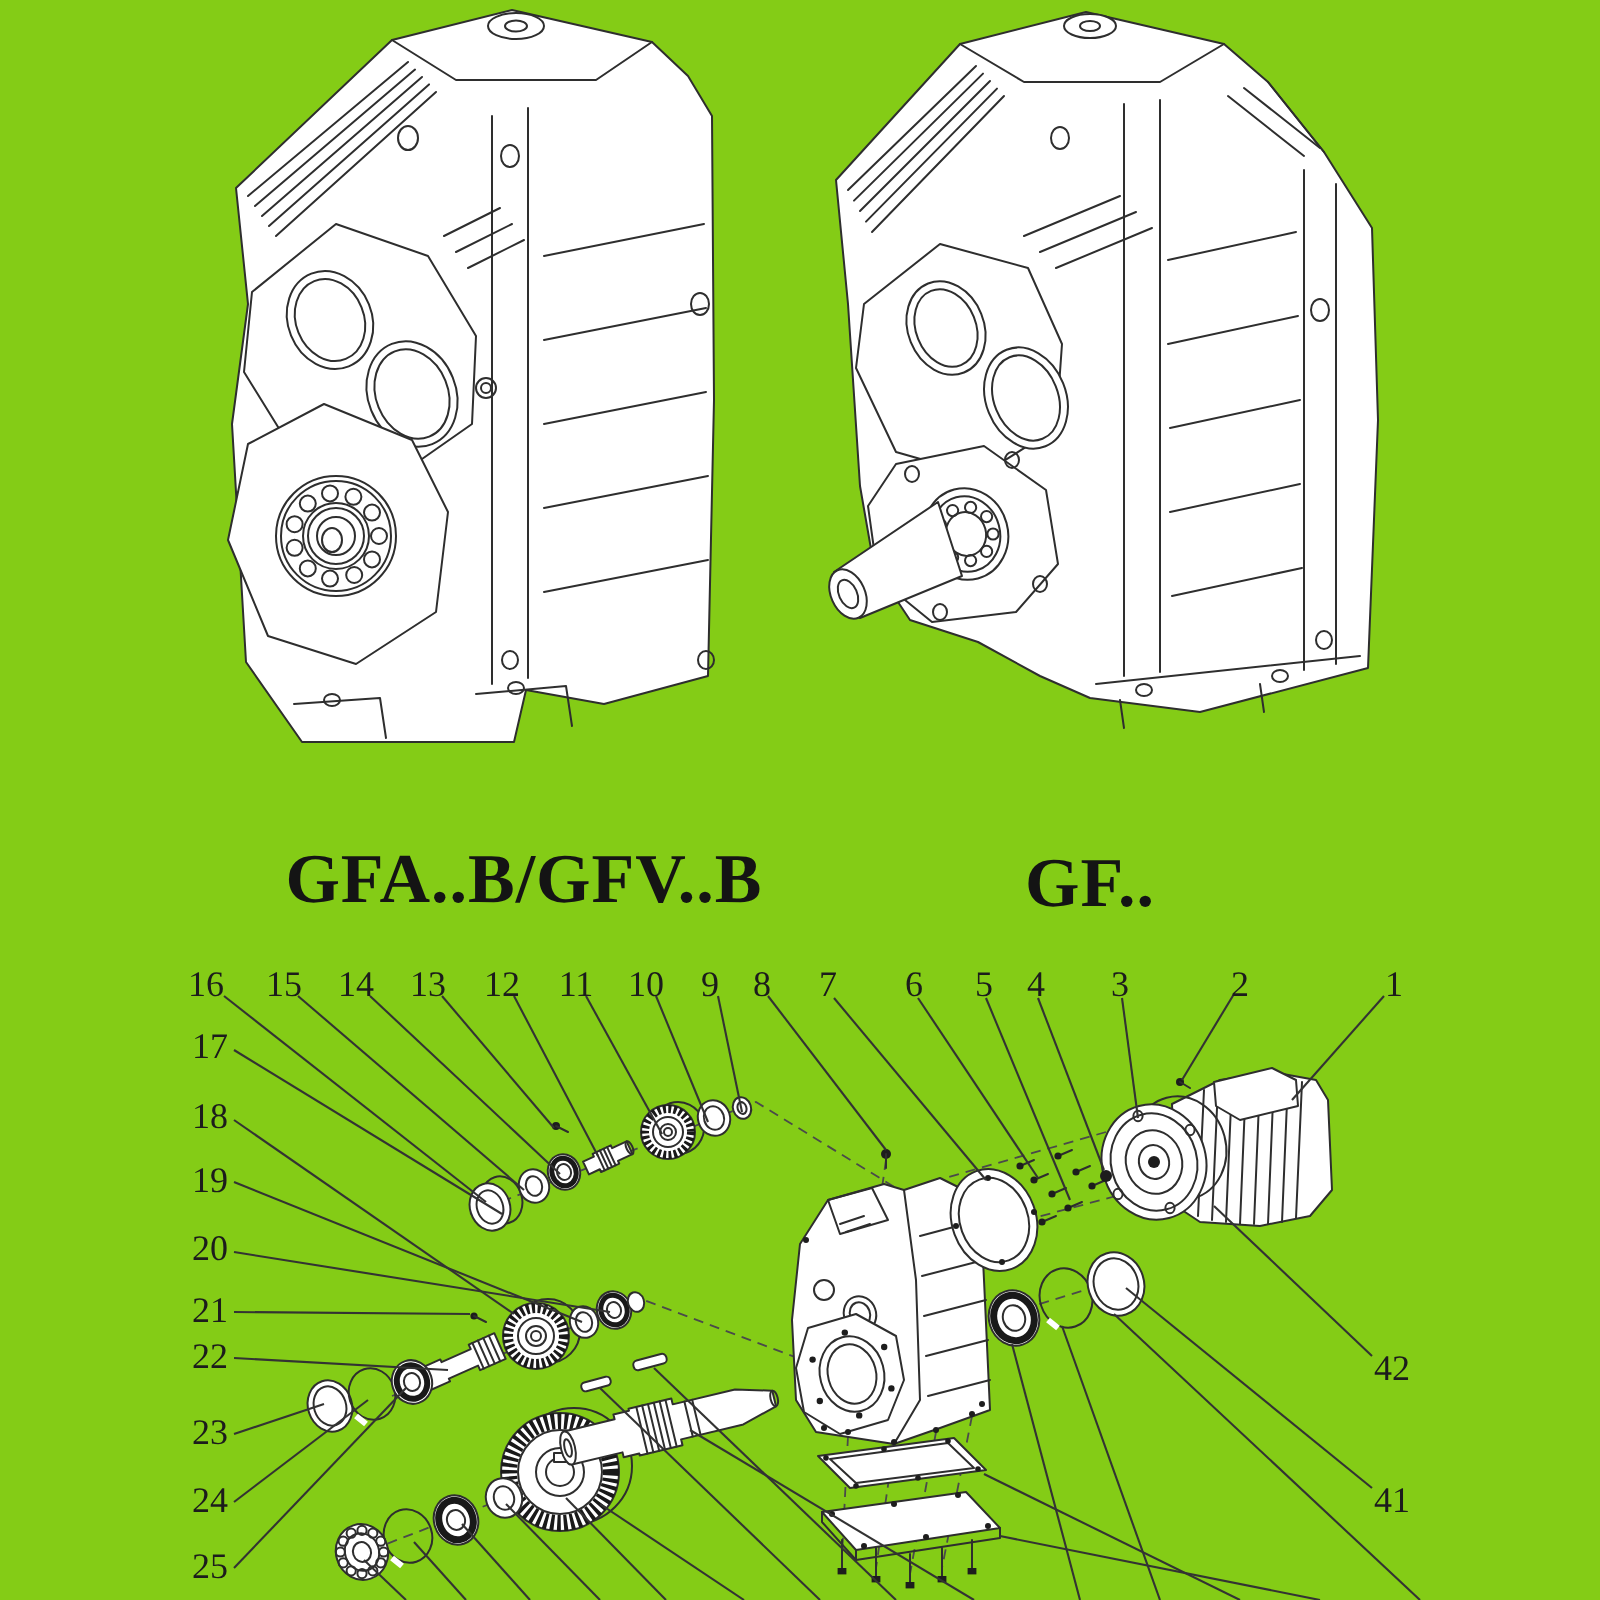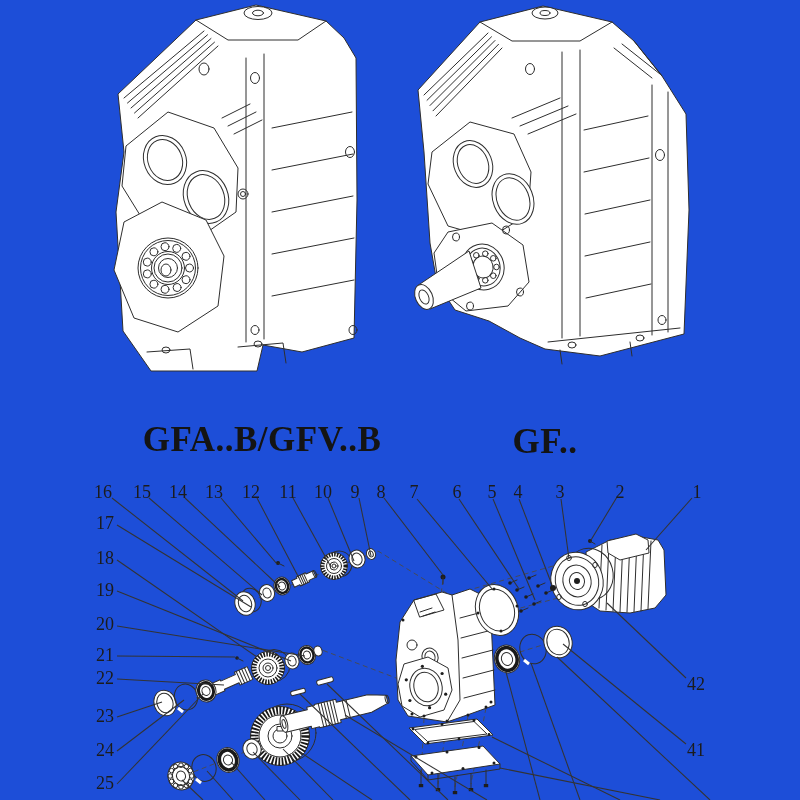--- a/index.html
+++ b/index.html
@@ -1,16 +1,16 @@
 <!DOCTYPE html>
 <html><head>
 <meta charset="utf-8">
 <style>
   html,body{margin:0;padding:0;background:#fff;}
-  .page{width:800px;height:800px;background:#1d4ed8;position:relative;overflow:hidden;}
+  .page{width:800px;height:800px;background:#84cc16;position:relative;overflow:hidden;}
   svg{position:absolute;left:0;top:0;}
   .s{stroke:#2e2e2e;stroke-width:1;fill:none;stroke-linecap:round;stroke-linejoin:round;}
   .sw{stroke:#2e2e2e;stroke-width:1;fill:#fff;stroke-linejoin:round;}
   .dash{stroke:#4a4a4a;stroke-width:0.9;fill:none;stroke-dasharray:5 3.5;}
   .lead{stroke:#333;stroke-width:1.05;fill:none;}
   .dot{fill:#1d1d1d;stroke:none;}
   .teeth{stroke:#191919;fill:none;}
   .gap{stroke:#fff;stroke-width:3;fill:none;}
   .model-label{font:bold 35px "Liberation Serif",serif;fill:#141414;letter-spacing:0.5px;}
   .callout{font:18px "Liberation Serif",serif;fill:#1c1c1c;}

